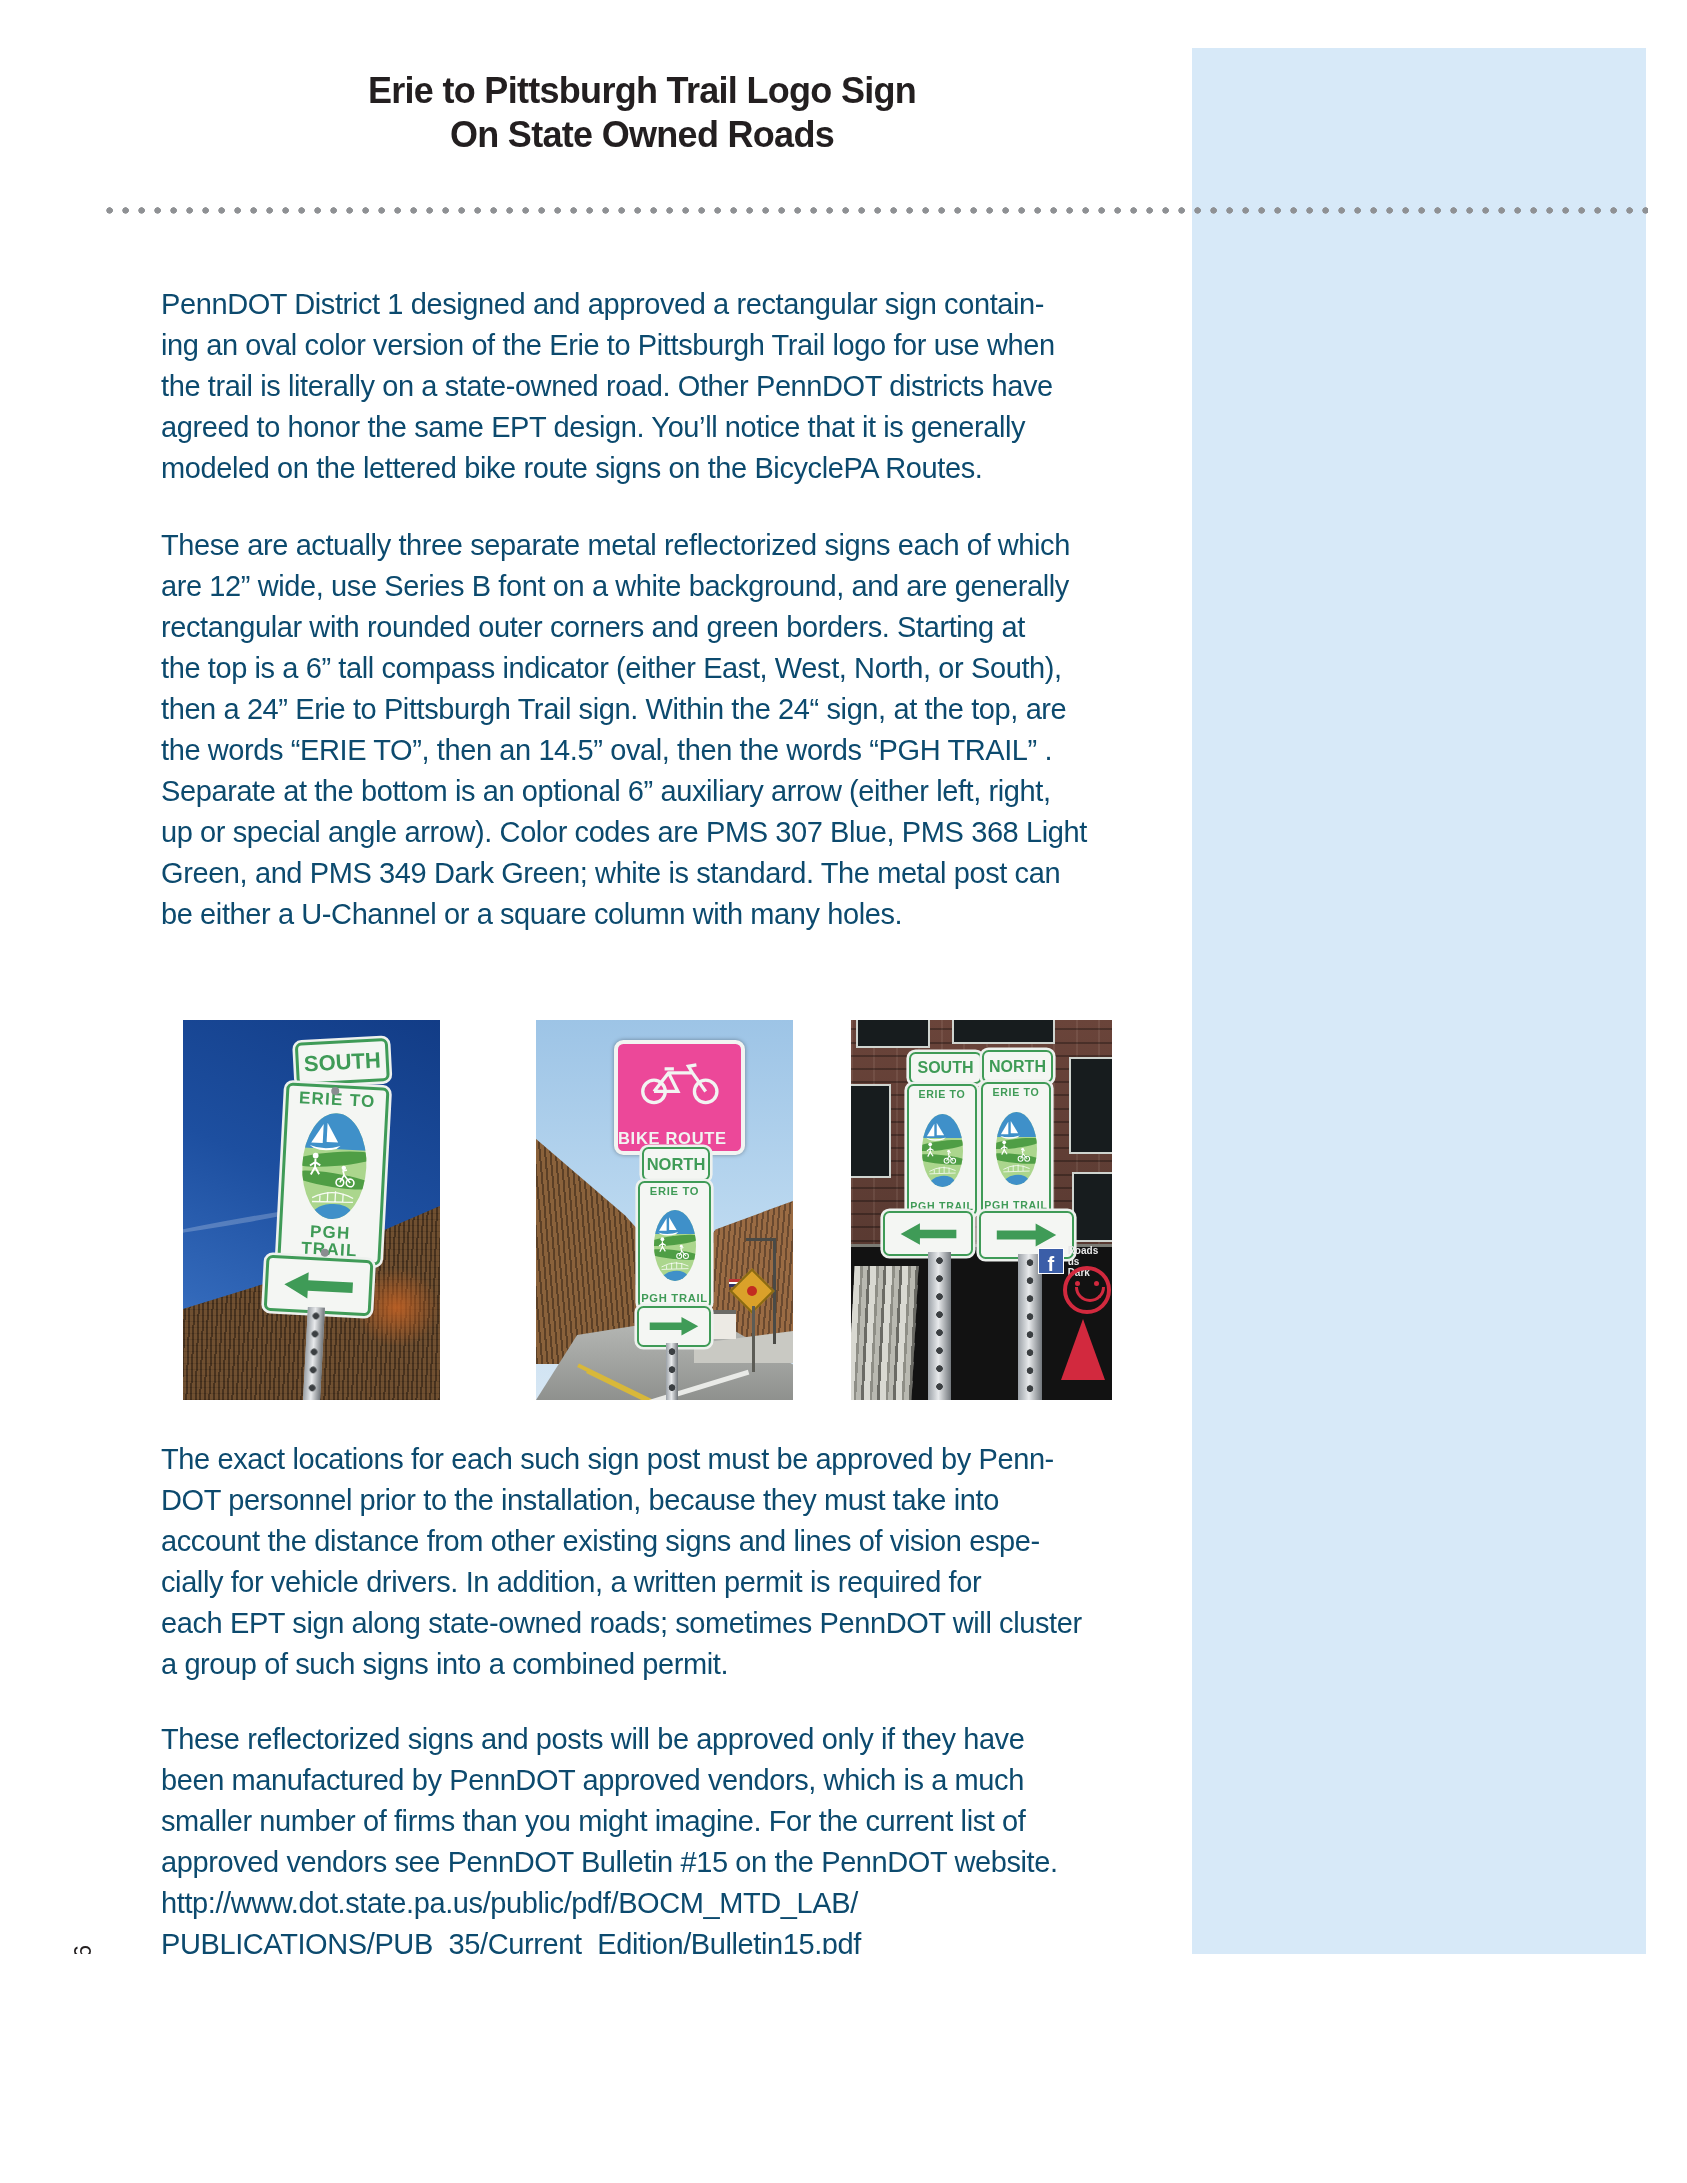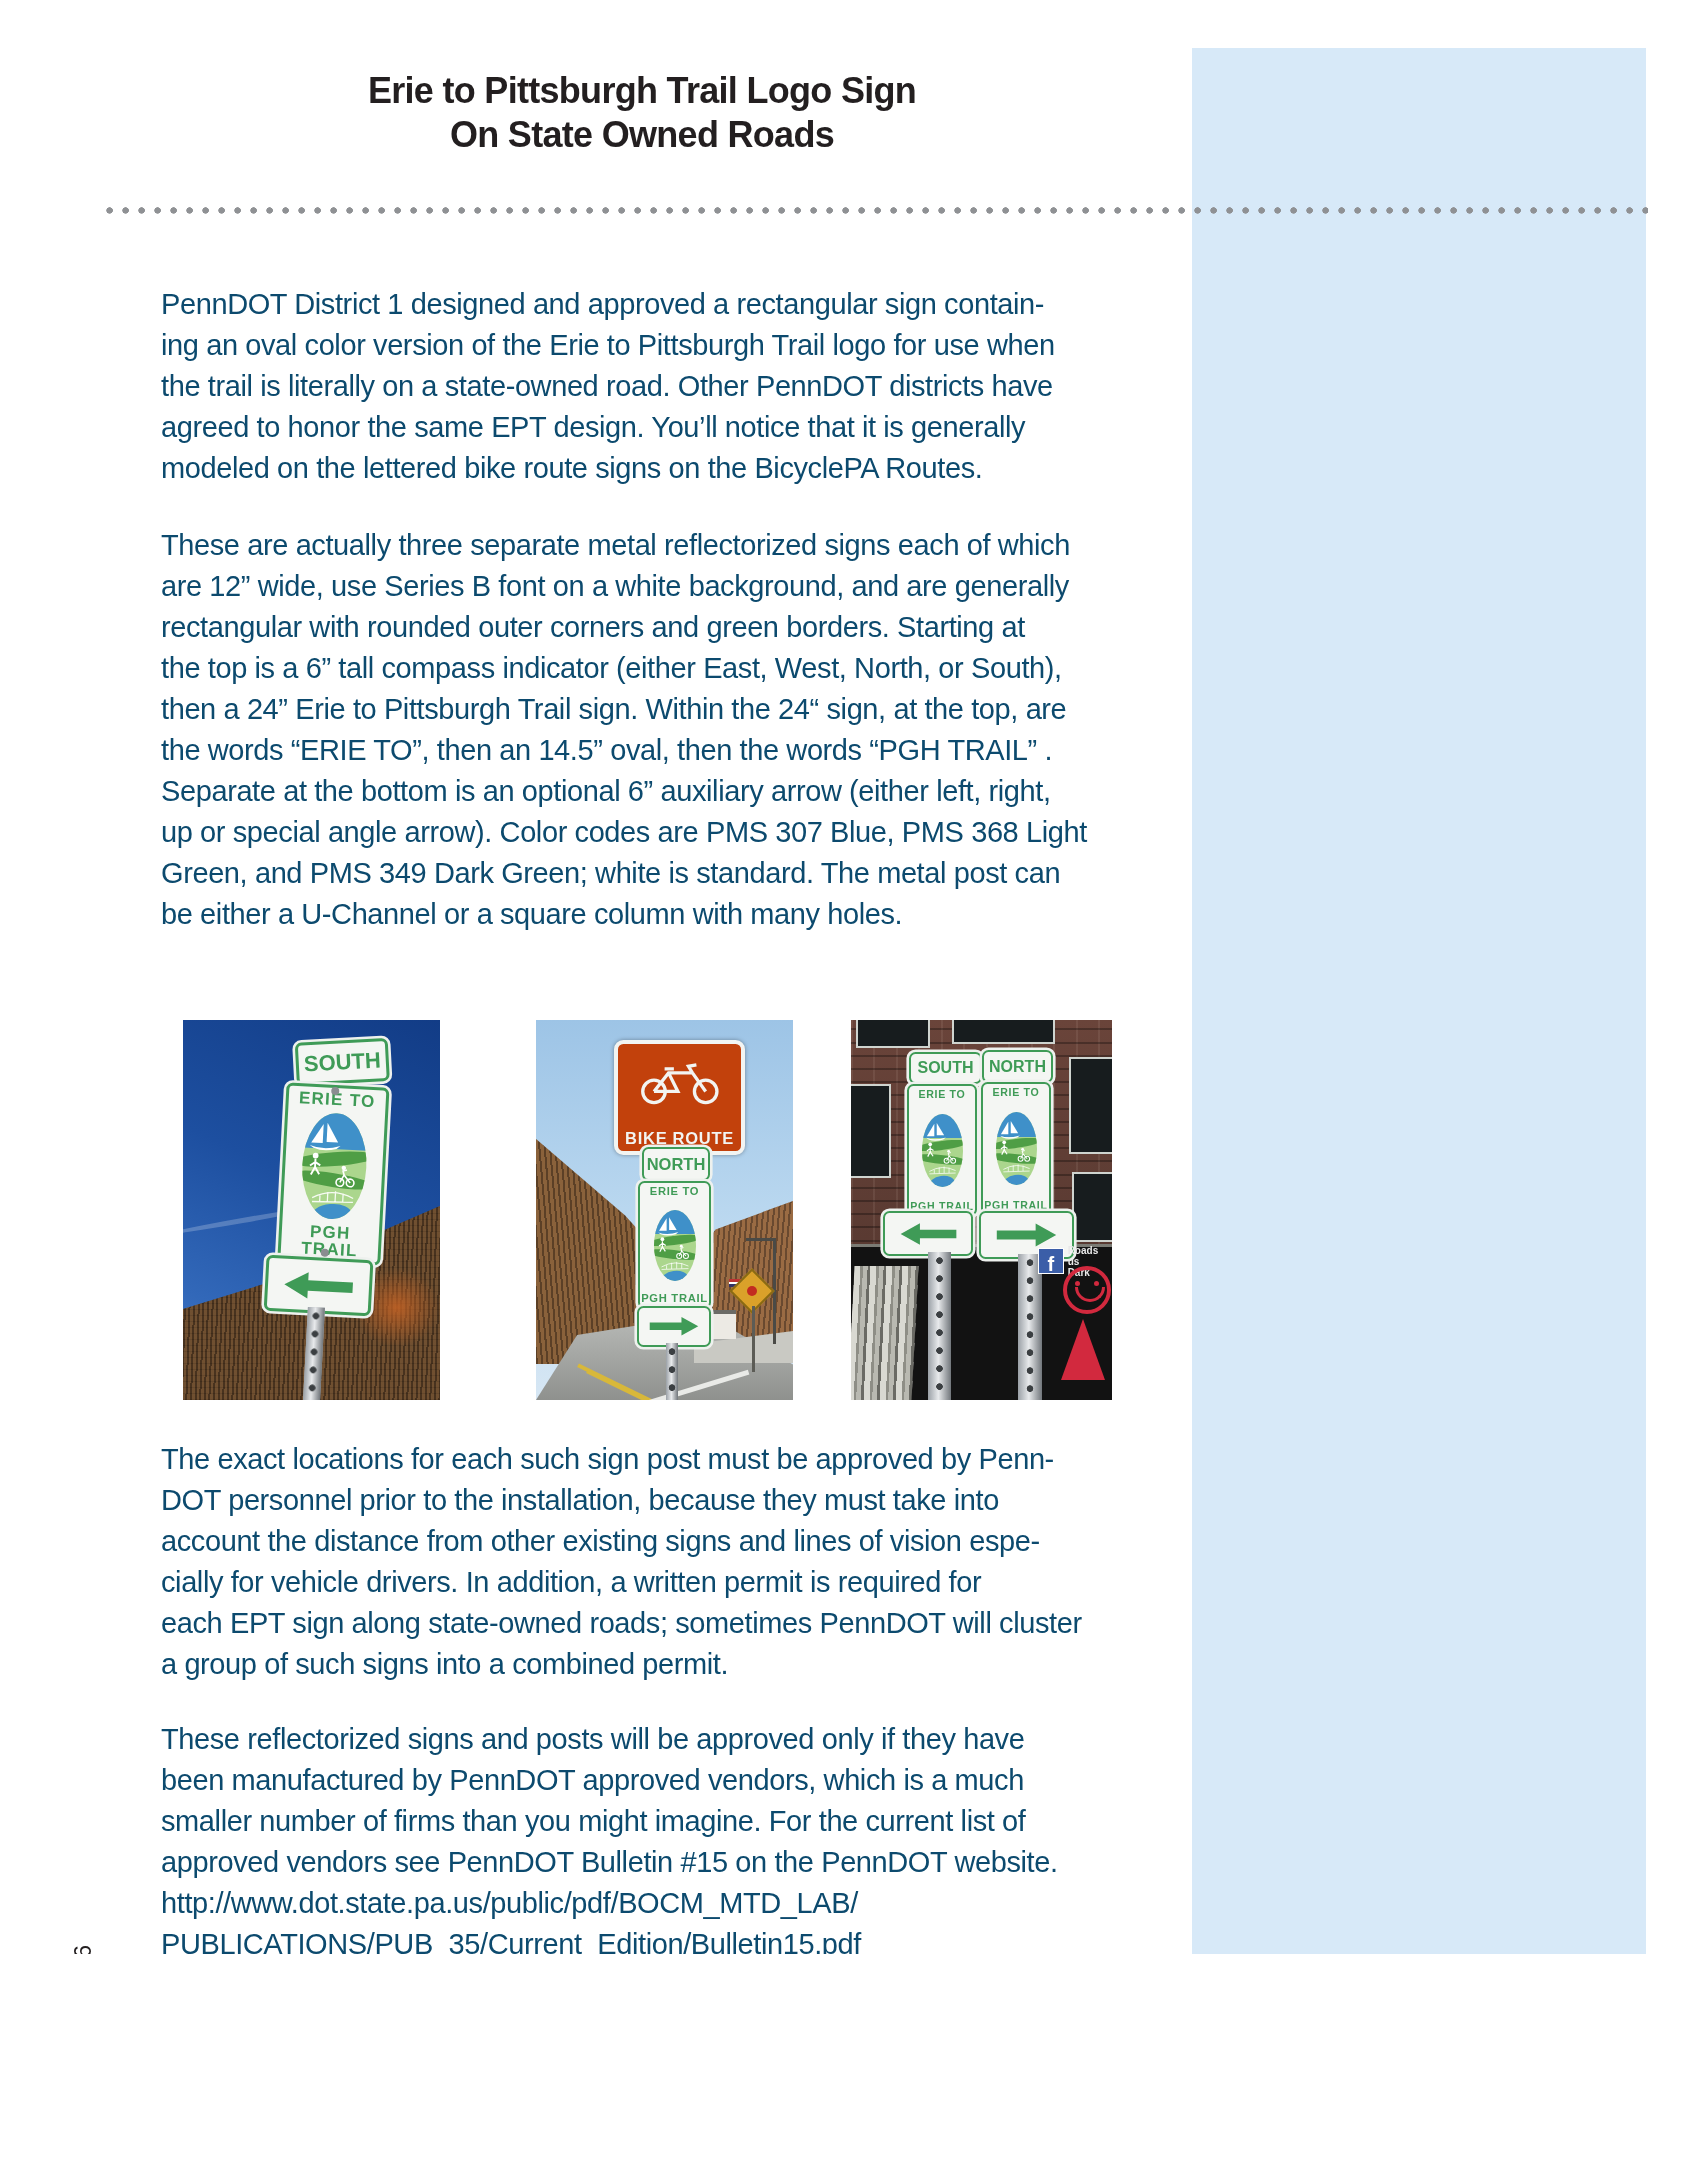--- a/index.html
+++ b/index.html
@@ -90,22 +90,22 @@
            clip-path:polygon(0 40%,100% 0,100% 100%,0 100%);}
   .p2-building{right:57px;bottom:61px;width:64px;height:25px;background:#eceae4;border-top:4px solid #6b6b66;}
   .p2-truck{left:144px;bottom:64px;width:28px;height:20px;background:#23292e;}
   .p2-pole-light{right:17px;top:218px;width:3.3px;height:106px;background:#4a4a46;}
   .p2-pole-arm{right:17px;top:218px;width:30px;height:3.3px;background:#4a4a46;}
   .p2-flag{right:52px;top:259px;width:12px;height:8px;background:linear-gradient(180deg,#b33 34%,#fff 34%,#fff 67%,#336 67%);}
   .p2-diamond{right:25px;top:255px;width:28px;height:28px;background:#daa12a;border:2.6px solid #8a6a14;
               transform:rotate(45deg);}
   .p2-diamond-dot{left:50%;top:50%;width:10.6px;height:10.6px;margin:-5.3px 0 0 -5.3px;border-radius:50%;background:#c22b20;}
   .p2-dpole{right:38px;top:286px;width:3.3px;height:66px;background:#5c5c56;}
-  .p2-bike{left:78px;top:20px;width:123px;height:102px;background:#c2410c;border:4.6px solid #f2f4f2;
-           border-radius:9.3px;display:flex;flex-direction:column;align-items:center;justify-content:flex-end;
+  .p2-bike{left:78px;top:20px;width:123px;height:102px;background:#ec4899;border:4.6px solid #f2f4f2;
+           border-radius:9.3px;display:flex;flex-direction:column;justify-content:flex-end;
            padding-bottom:5.3px;box-shadow:0 0 4px rgba(0,0,0,.35);}
   .p2-bike-label{color:#f2f4f2;font-weight:bold;font-size:16.5px;letter-spacing:0.7px;line-height:1;}
   .p2-bike svg{position:absolute;top:9.3px;left:16px;}
   .p2-north{left:106px;top:127px;width:64px;height:30px;font-size:16.5px;border-width:2.6px;}
   .p2-main{left:102px;top:161px;width:69px;height:119px;border-width:2.6px;}
   .p2-main .ept-label{font-size:11.2px;letter-spacing:0.7px;}
   .p2-main .oval{width:42px;height:71px;}
   .p2-arrow{left:101px;top:286px;width:70px;height:37px;border-width:2.6px;}
   .p2-post{left:130px;top:323px;width:12px;height:57px;}
 

